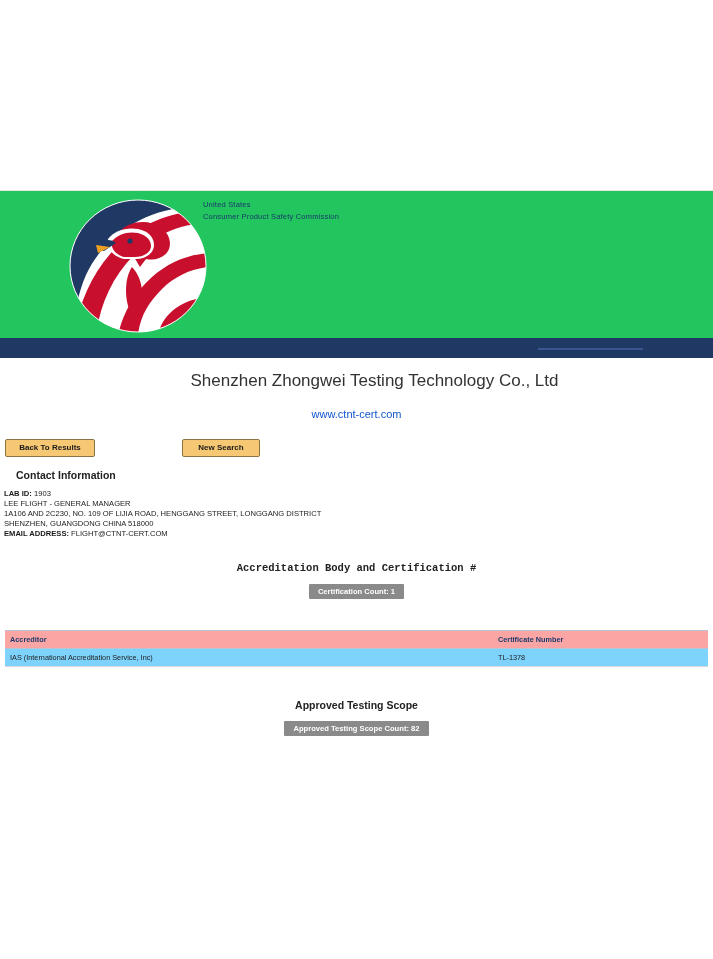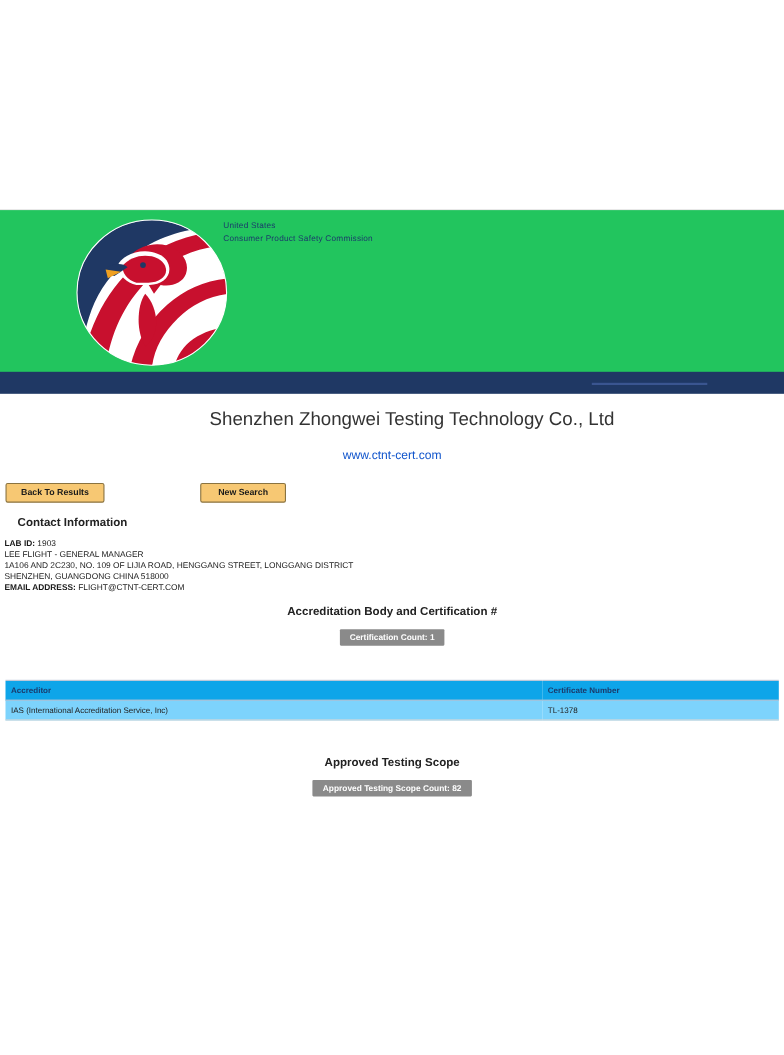--- a/index.html
+++ b/index.html
@@ -128,21 +128,22 @@
     line-height: 1.32;
     color: #1a1a1a;
   }
   .contact-block .lbl { font-weight: bold; }
 
   .section-center-heading {
     text-align: center;
     font-size: 10.5px;
     font-weight: bold;
     color: #222222;
-    margin-top: 11px;
+    margin-top: 23px;
+    font-family: Liberation Mono, monospace;
   }
 
   .count-badge {
     display: block;
     margin: 10px auto 0 auto;
     background: #8a8a8a;
     color: #ffffff;
     font-size: 7.6px;
     font-weight: bold;
     padding: 3px 9px;
@@ -151,21 +152,21 @@
     border-radius: 1px;
   }
 
   table.data-table {
     width: 703px;
     margin: 31px auto 0 auto;
     border-collapse: collapse;
     font-size: 7.3px;
   }
   table.data-table th {
-    background: #0ea5e9;
+    background: #fca5a5;
     color: #1b3a6b;
     text-align: left;
     font-weight: bold;
     padding: 4px 5px;
     border-top: 1px solid #b9c4d4;
     border-bottom: 1px solid #b9c4d4;
   }
   table.data-table td {
     background: #7dd3fc;
     color: #222222;

